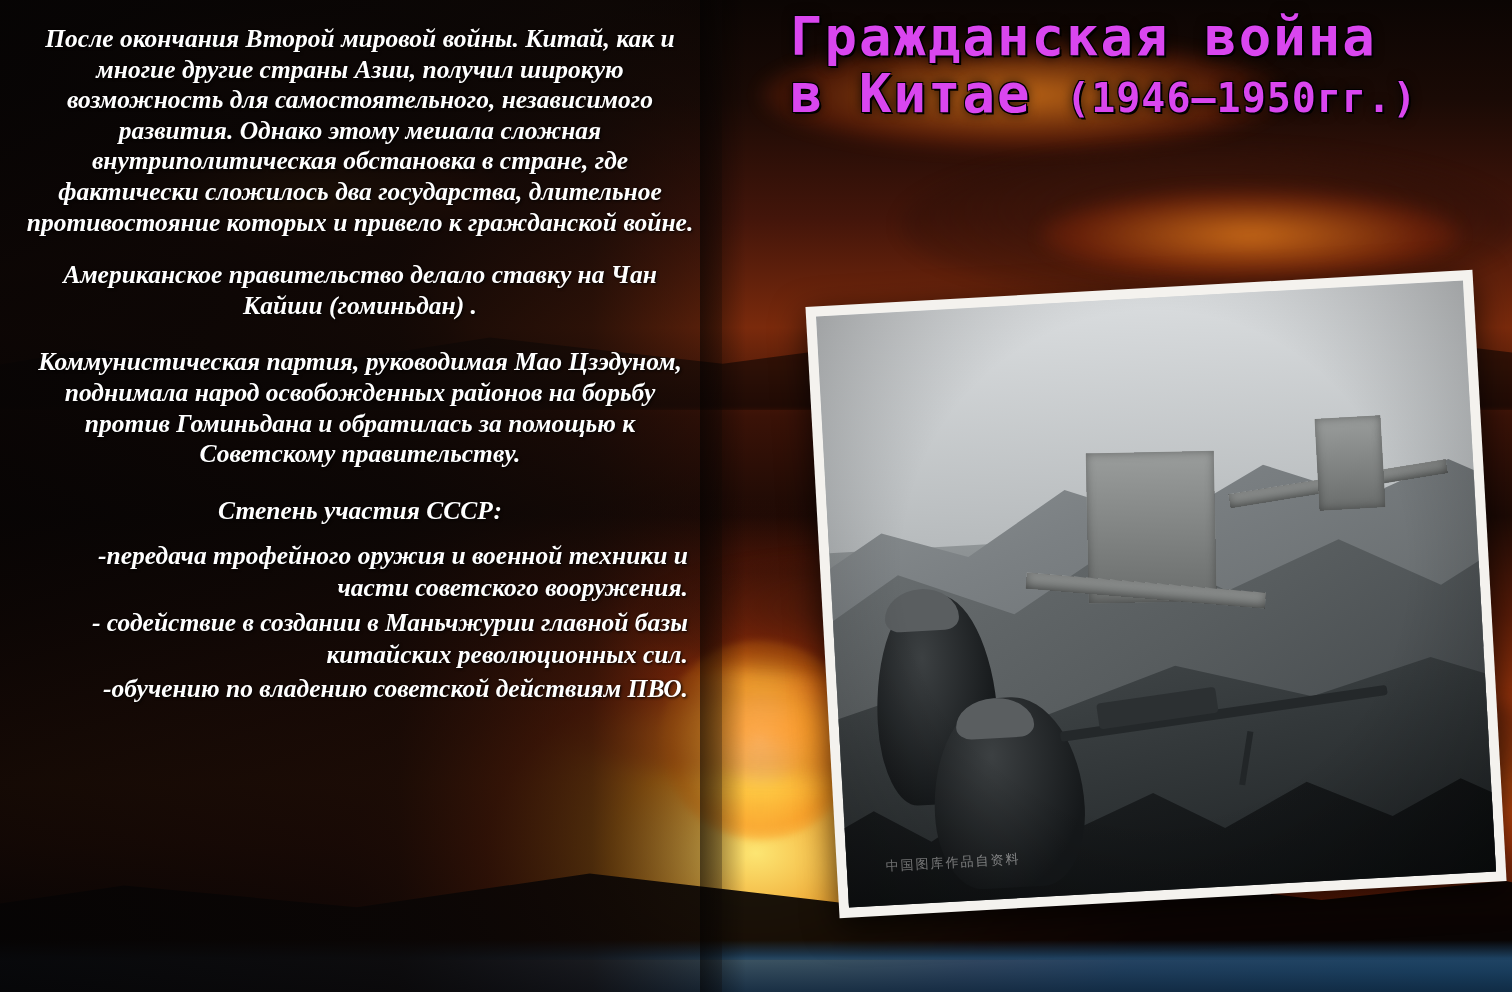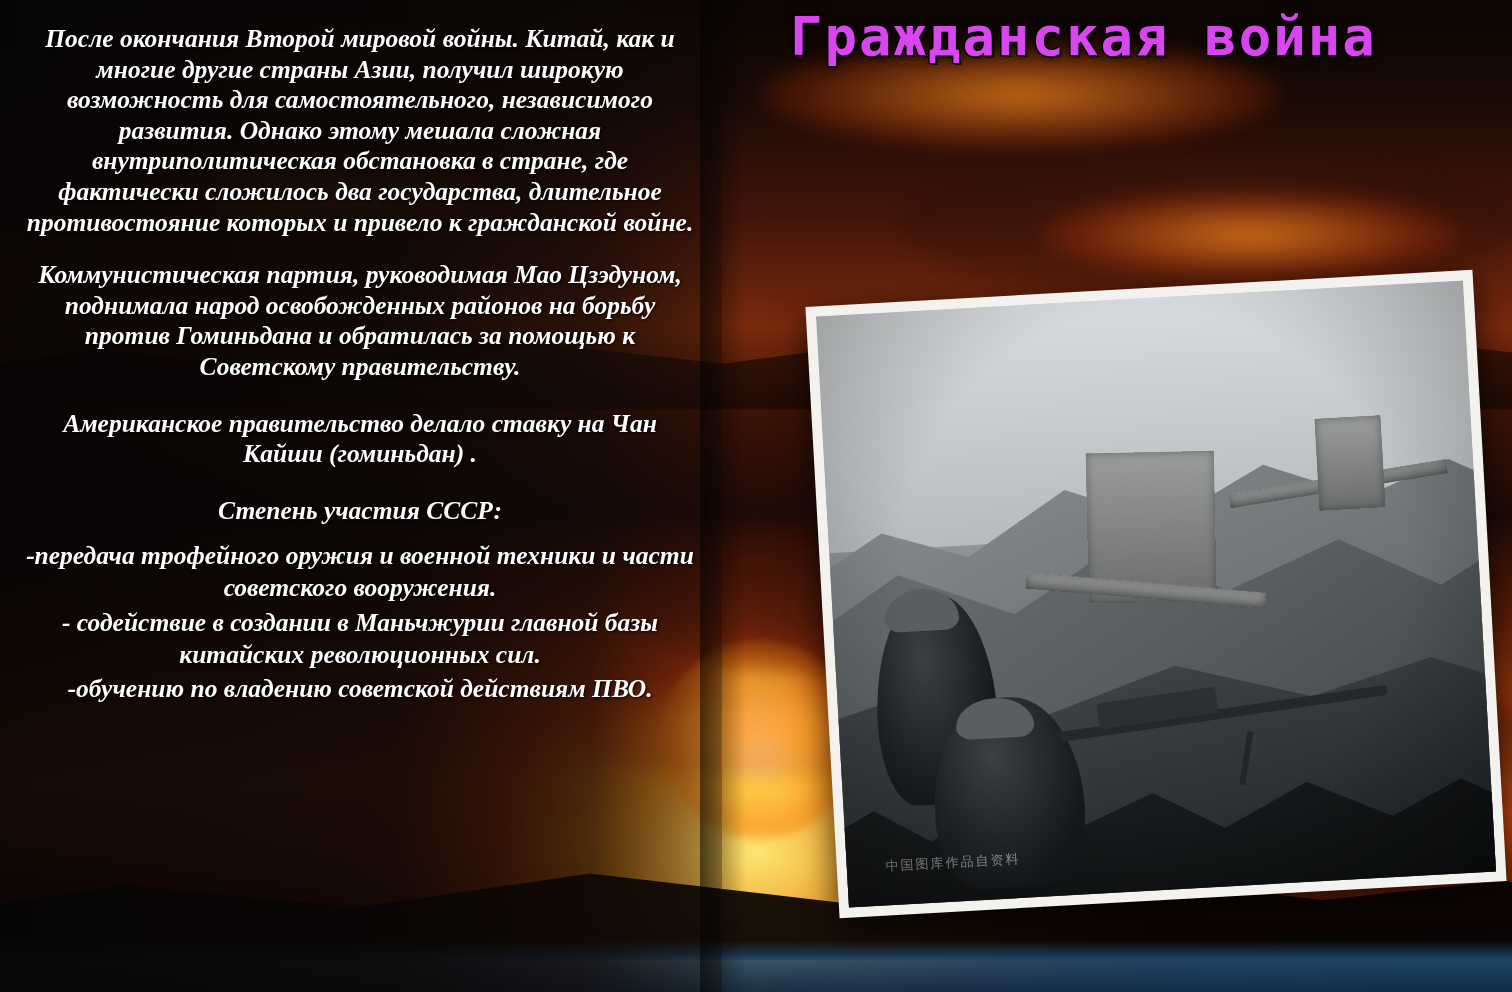--- a/index.html
+++ b/index.html
@@ -142,22 +142,22 @@
   .para {
     margin: 0 0 22px 0;
     text-align: center;
   }
   .para.center-tight { margin-bottom: 26px; }
   .soviet-heading {
     text-align: center;
     margin: 0 0 14px 0;
   }
   .bullet-list {
-    margin: 0;
-    text-align: center;
+    margin: 8px;
+    text-align: right;
   }
   .bullet-list .bullet {
     margin: 0 0 2px 0;
     line-height: 1.26;
   }
 
   
   .photo-wrap {
     position: absolute;
     left: 822px;
@@ -305,26 +305,30 @@
   <div class="ridge" style="top:840px; height:120px; opacity:0.92;
        clip-path: polygon(0% 62%, 12% 38%, 26% 56%, 40% 28%, 55% 52%, 70% 26%, 84% 50%, 95% 34%, 100% 48%, 100% 100%, 0% 100%);"></div>
 
   <div class="water"></div>
 
   <div class="text-panel"></div>
   <div class="panel-edge"></div>
 
   <div class="title-block">
     <div class="title-line1">Гражданская война</div>
+    <div class="title-line2">
+      <span>в Китае</span>
+      <span class="title-years">(1946–1950гг.)</span>
+    </div>
   </div>
 
   <div class="body-text">
     <p class="para">После окончания Второй мировой войны. Китай, как и многие другие страны Азии, получил широкую возможность для самостоятельного, независимого развития. Однако этому мешала сложная внутриполитическая обстановка в стране, где фактически сложилось два государства, длительное противостояние которых и привело к гражданской войне.</p>
+    <p class="para center-tight">Американское правительство делало ставку на Чан Кайши (гоминьдан) .</p>
     <p class="para center-tight">Коммунистическая партия, руководимая Мао Цзэдуном, поднимала народ освобожденных районов на борьбу против Гоминьдана и обратилась за помощью к Советскому правительству.</p>
-    <p class="para center-tight">Американское правительство делало ставку на Чан Кайши (гоминьдан) .</p>
 
     <p class="soviet-heading">Степень участия СССР:</p>
     <div class="bullet-list">
       <p class="bullet">-передача трофейного оружия и военной техники и части советского вооружения.</p>
       <p class="bullet">- содействие в создании в Маньчжурии главной базы китайских революционных сил.</p>
       <p class="bullet">-обучению по владению советской действиям ПВО.</p>
     </div>
   </div>
 
   <div class="photo-wrap">

